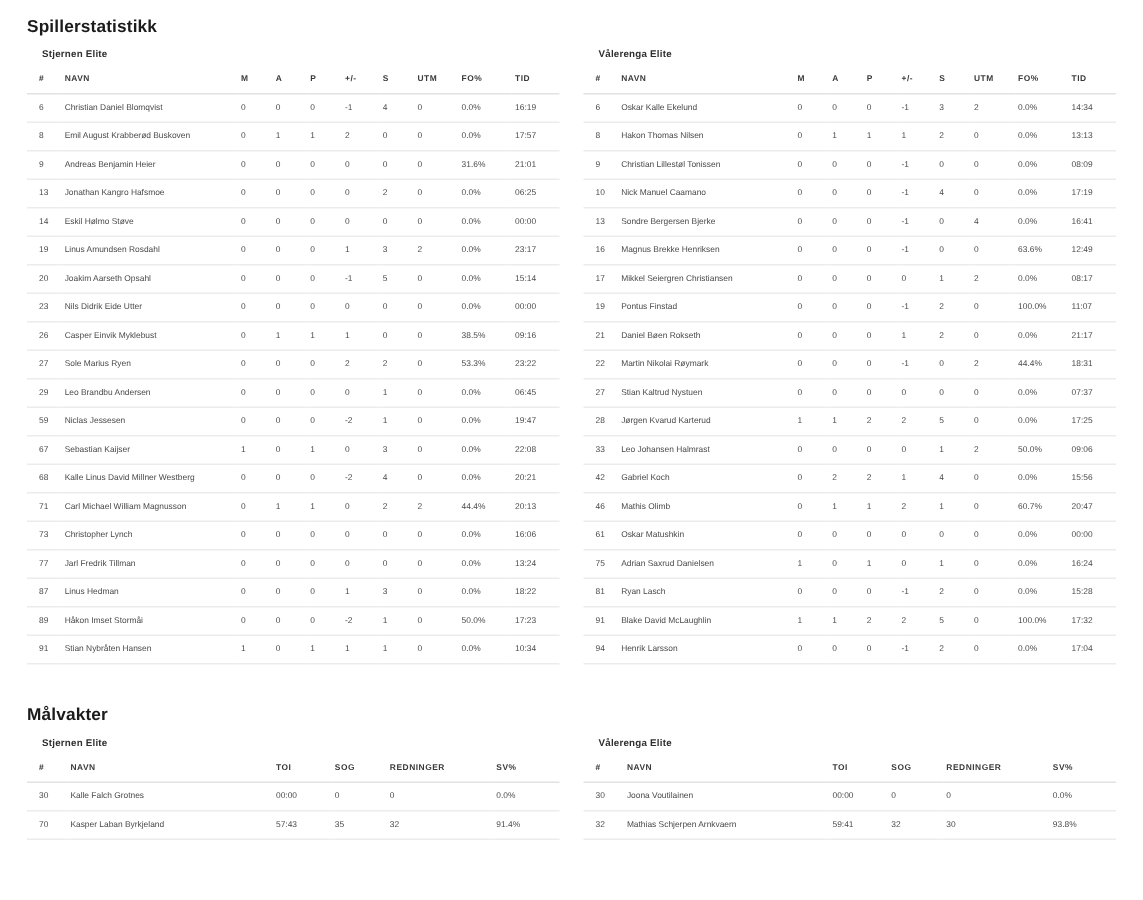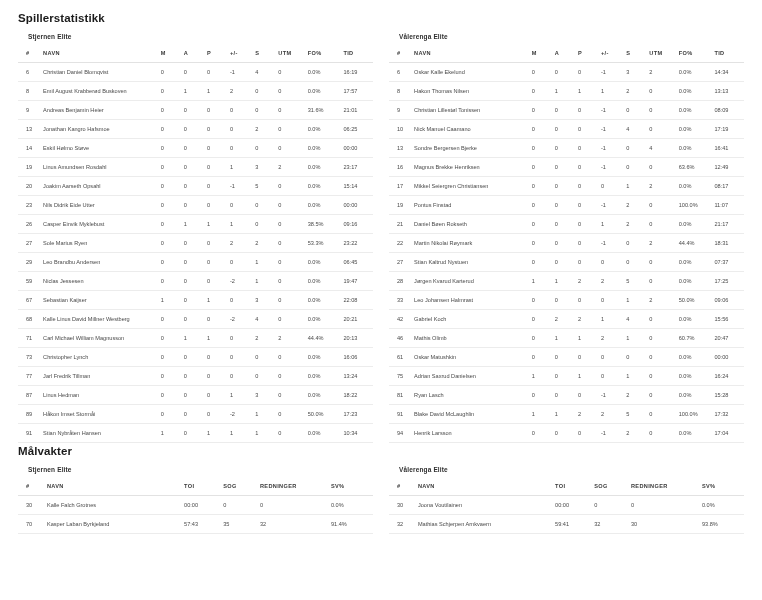--- a/index.html
+++ b/index.html
@@ -20,21 +20,21 @@
     padding: 8px 2px 0 10px;
   }
   .section-title {
     font-size: 11.5px;
     font-weight: bold;
     color: #1b1b1b;
     margin: 4px 0 9px 8px;
     letter-spacing: 0.1px;
   }
   .section-title.second {
-    margin-top: 2px;
+    margin-top: 28px;
   }
   .cols {
     display: flex;
     flex-direction: row;
     align-items: flex-start;
     width: 742px;
   }
   .col {
     width: 371px;
     padding: 0 8px;

